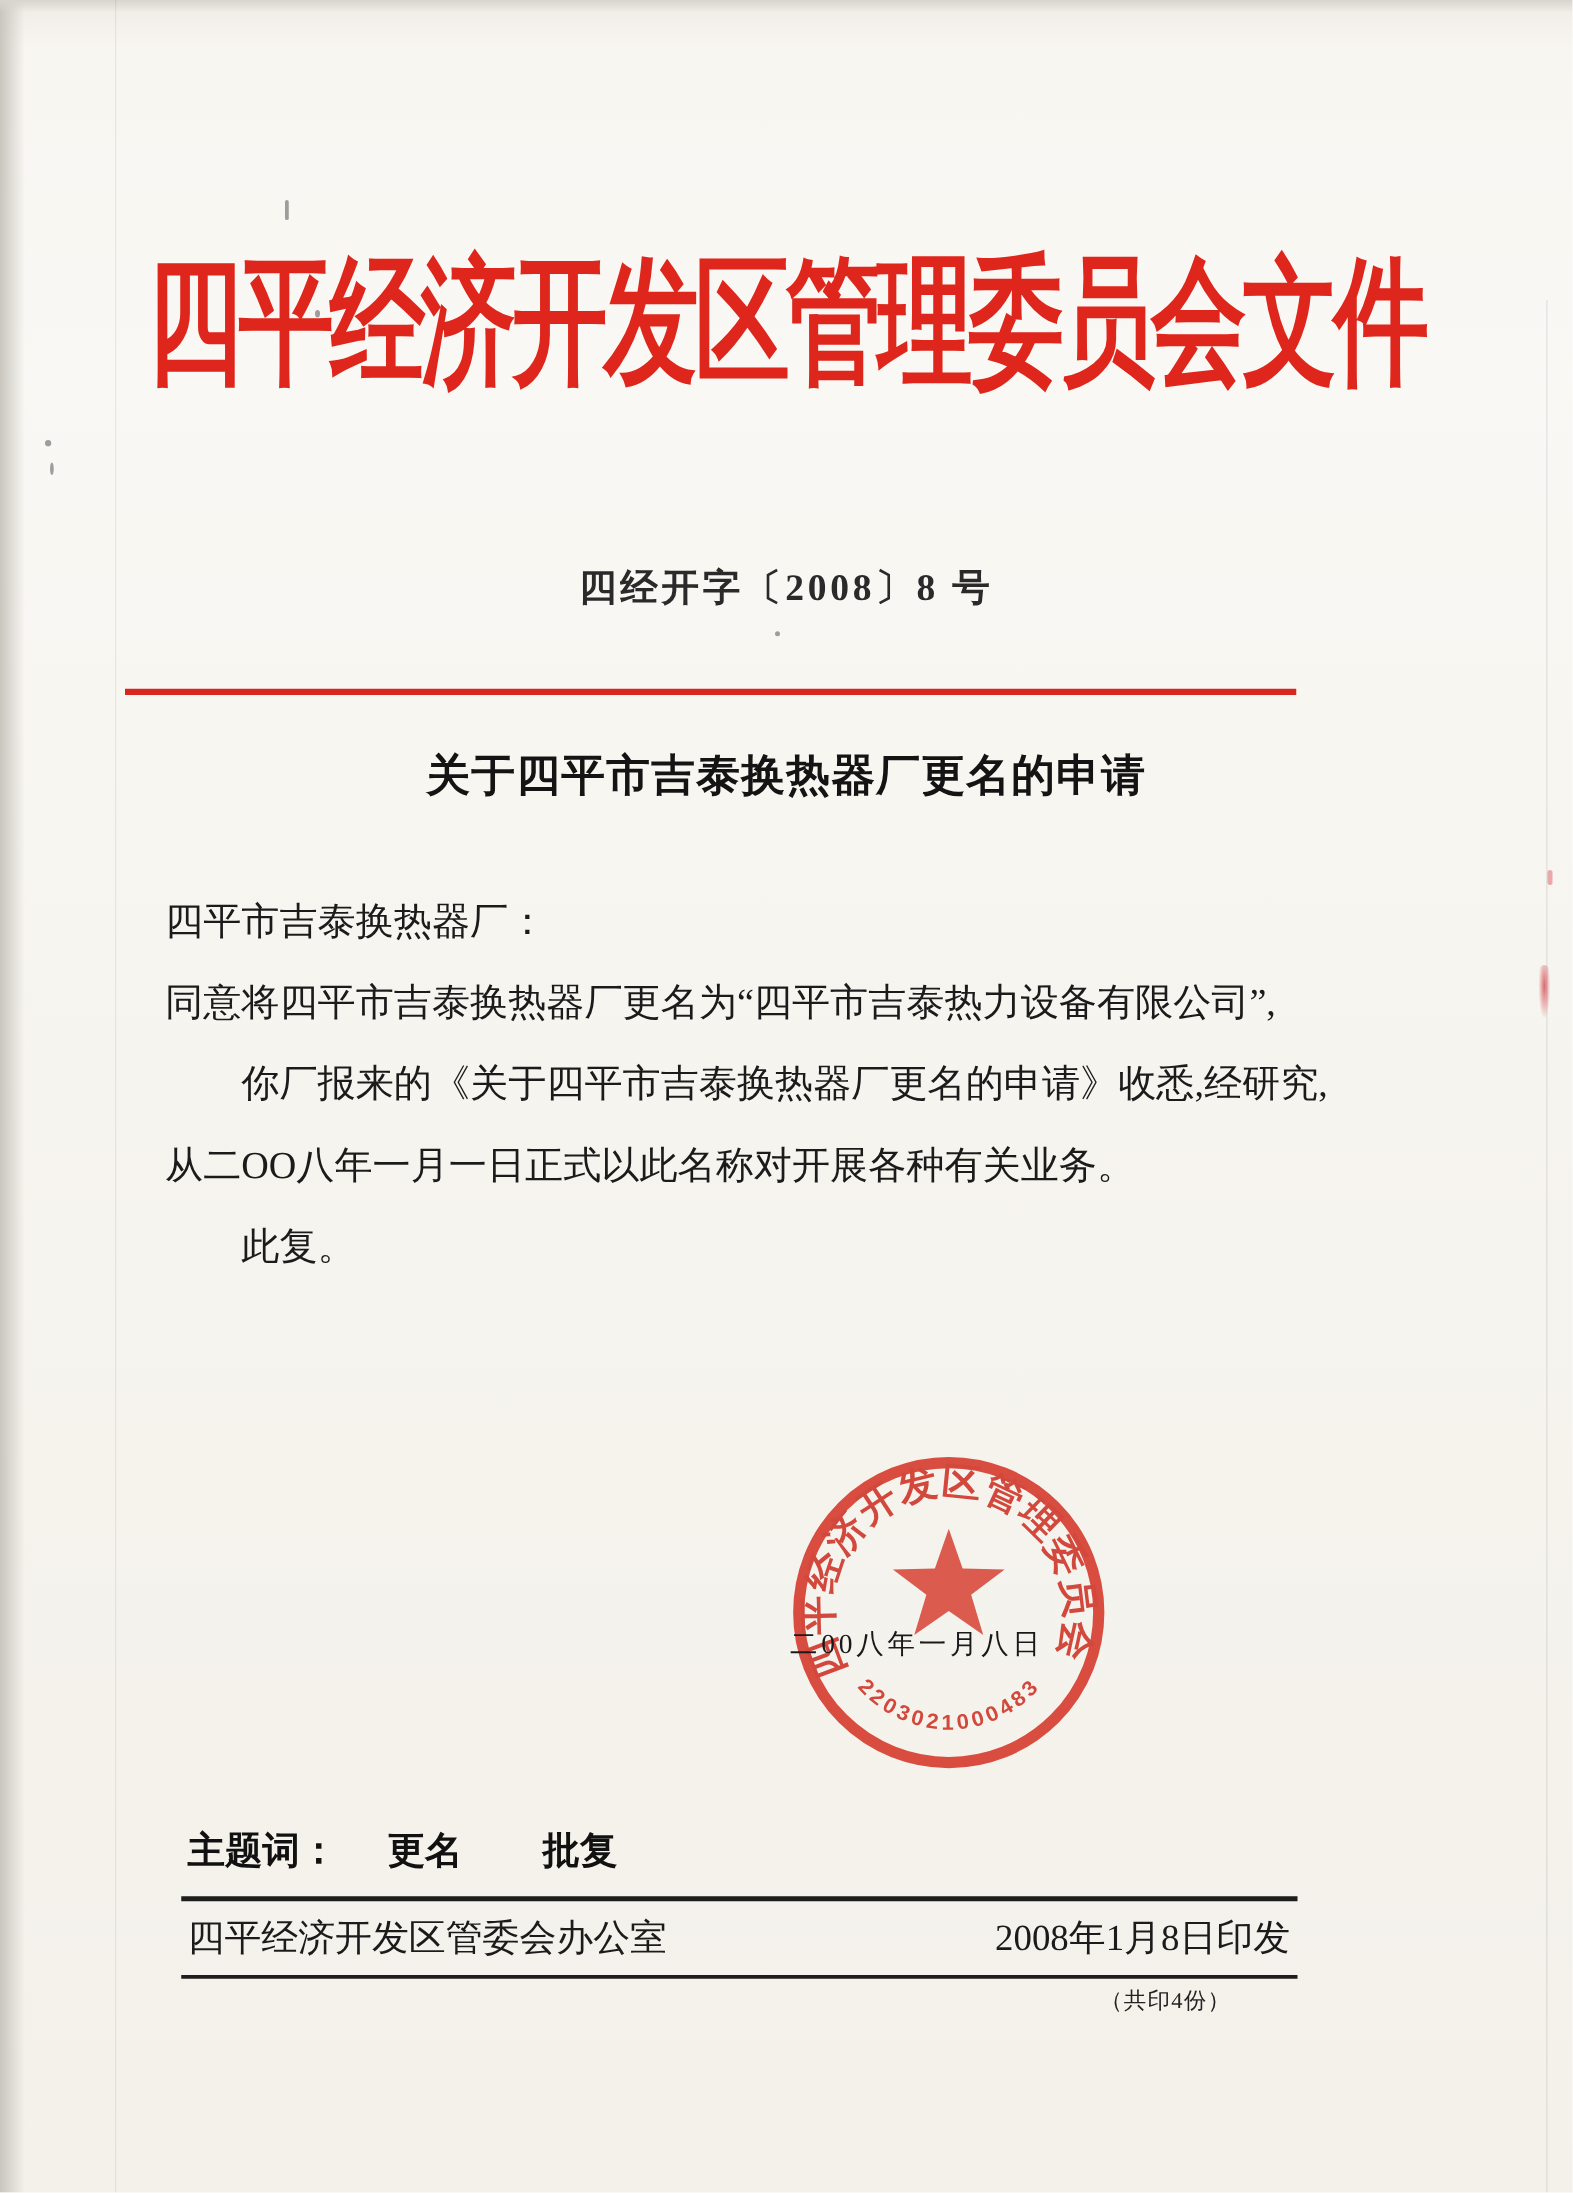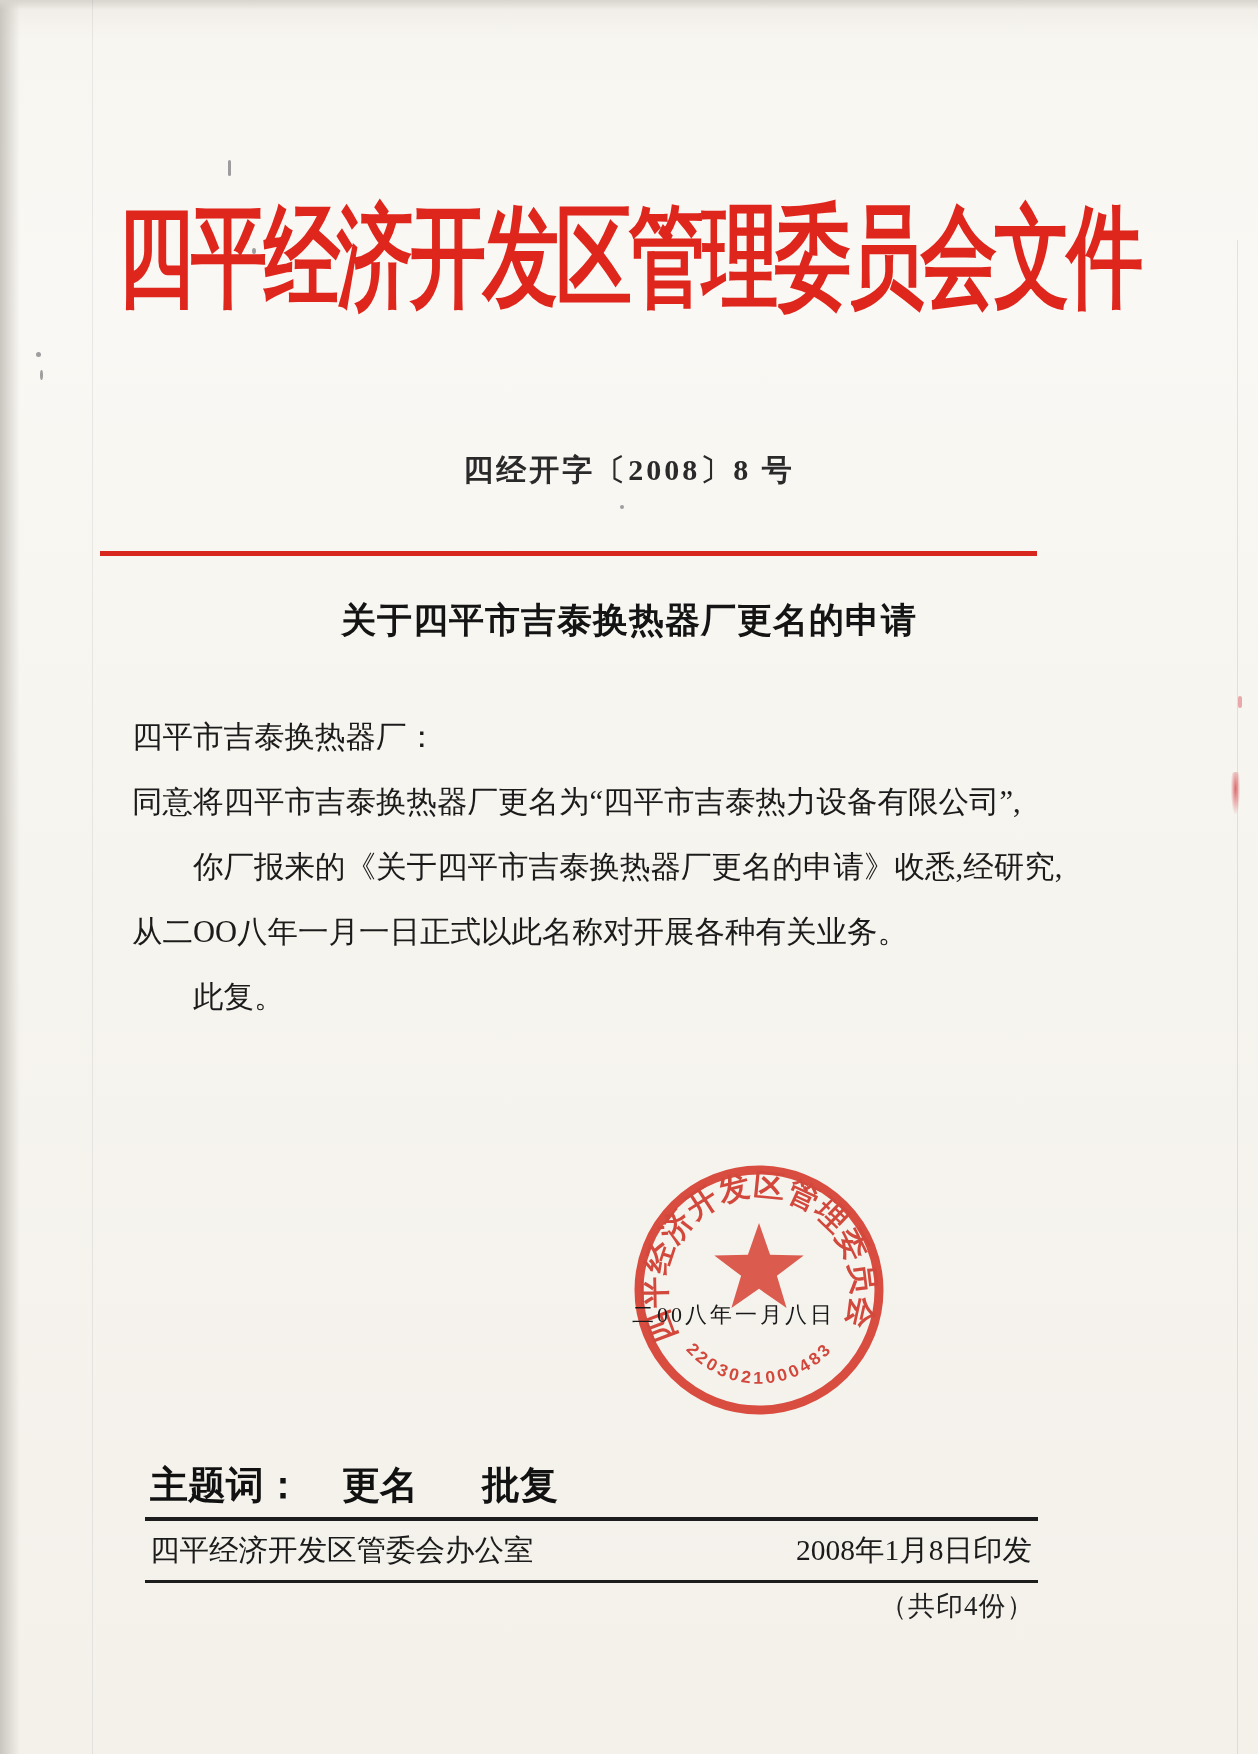--- a/index.html
+++ b/index.html
@@ -52,34 +52,34 @@
   .body-line{height:65px;line-height:65px;white-space:nowrap;}
   .body-line.indent{padding-left:61px;}
 
   .seal{position:absolute;left:628px;top:1156px;width:262px;height:276px;opacity:.88;}
   .date-line{
     position:absolute;left:632px;top:1300px;width:400px;
     font-size:22px;letter-spacing:3px;color:#191919;white-space:nowrap;z-index:5;
   }
   .keywords-row{
     position:absolute;left:150px;top:1460px;
-    font-size:38px;font-weight:bold;color:#111;
+    font-size:30px;font-weight:bold;color:#111;
     font-family:"Liberation Sans","DejaVu Sans",sans-serif;white-space:nowrap;
   }
   .kw-item1{margin-left:40px;}
   .kw-item2{margin-left:64px;}
   .footer-rule-1{position:absolute;left:145px;top:1517px;width:893px;height:3.5px;background:#1d1d1d;}
   .footer-rule-2{position:absolute;left:145px;top:1580px;width:893px;height:3px;background:#1d1d1d;}
   .footer-row{
     position:absolute;left:150px;top:1531px;width:882px;
     display:flex;justify-content:space-between;align-items:center;
     font-size:29.5px;color:#1b1b1b;white-space:nowrap;
   }
   .copies-note{
-    position:absolute;left:880px;top:1588px;font-size:27px;color:#222;letter-spacing:1px;
+    position:absolute;left:880px;top:1588px;font-size:18px;color:#222;letter-spacing:1px;
   }
 </style>
 </head>
 <body>
 
 <div class="edge-left"></div>
 <div class="edge-top"></div>
 <div class="crease-left"></div>
 <div class="crease-right"></div>
 <div class="speck" style="left:228px;top:160px;width:3px;height:16px;border-radius:2px;"></div>

